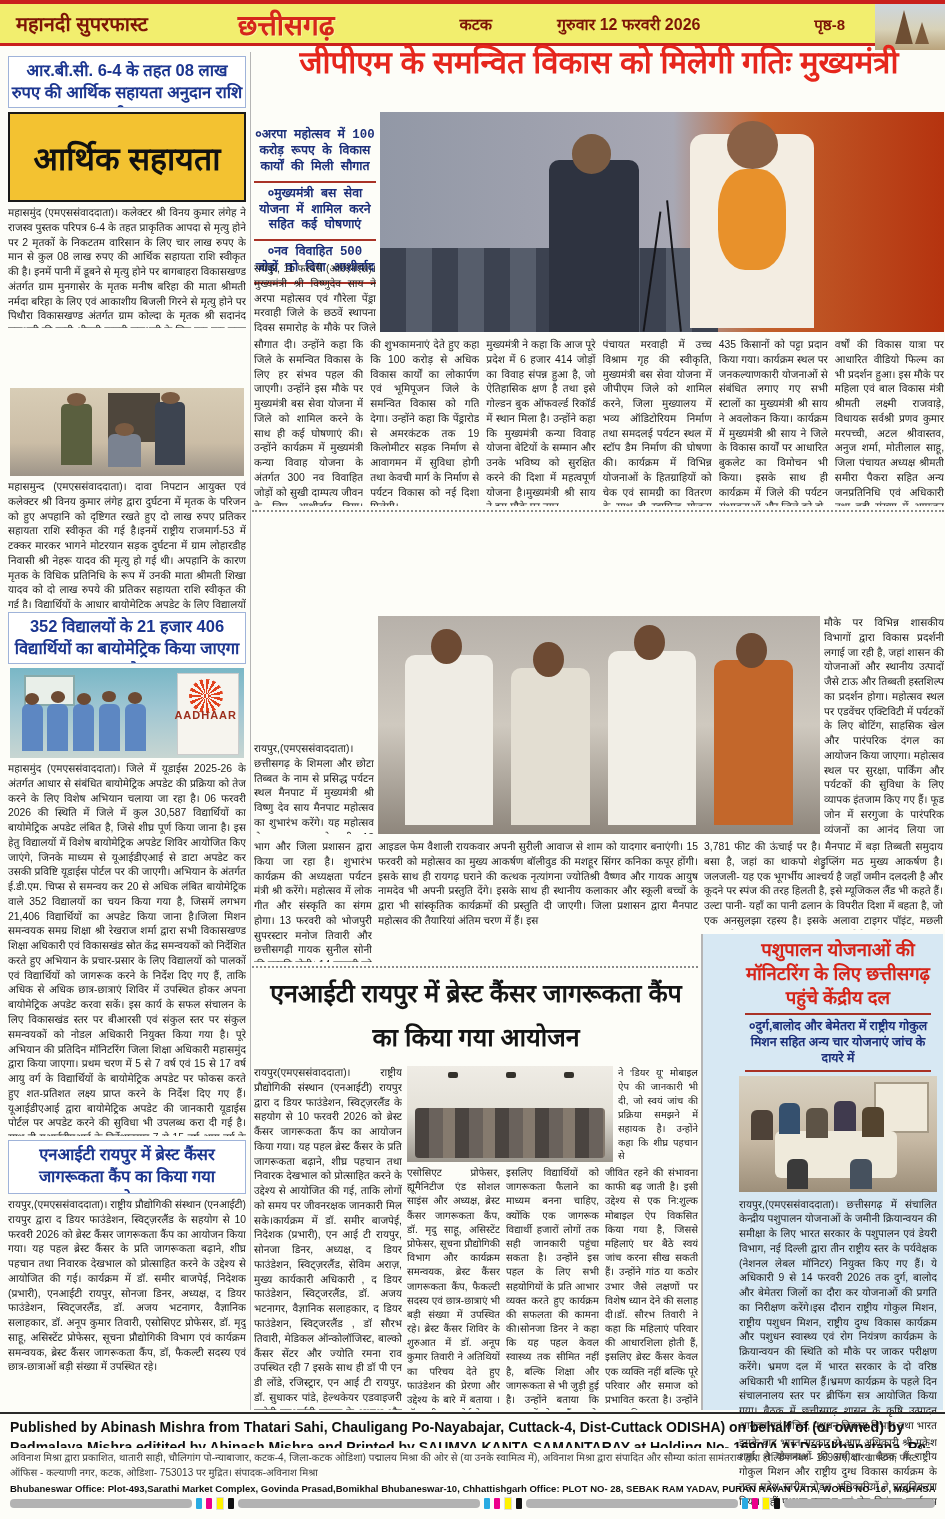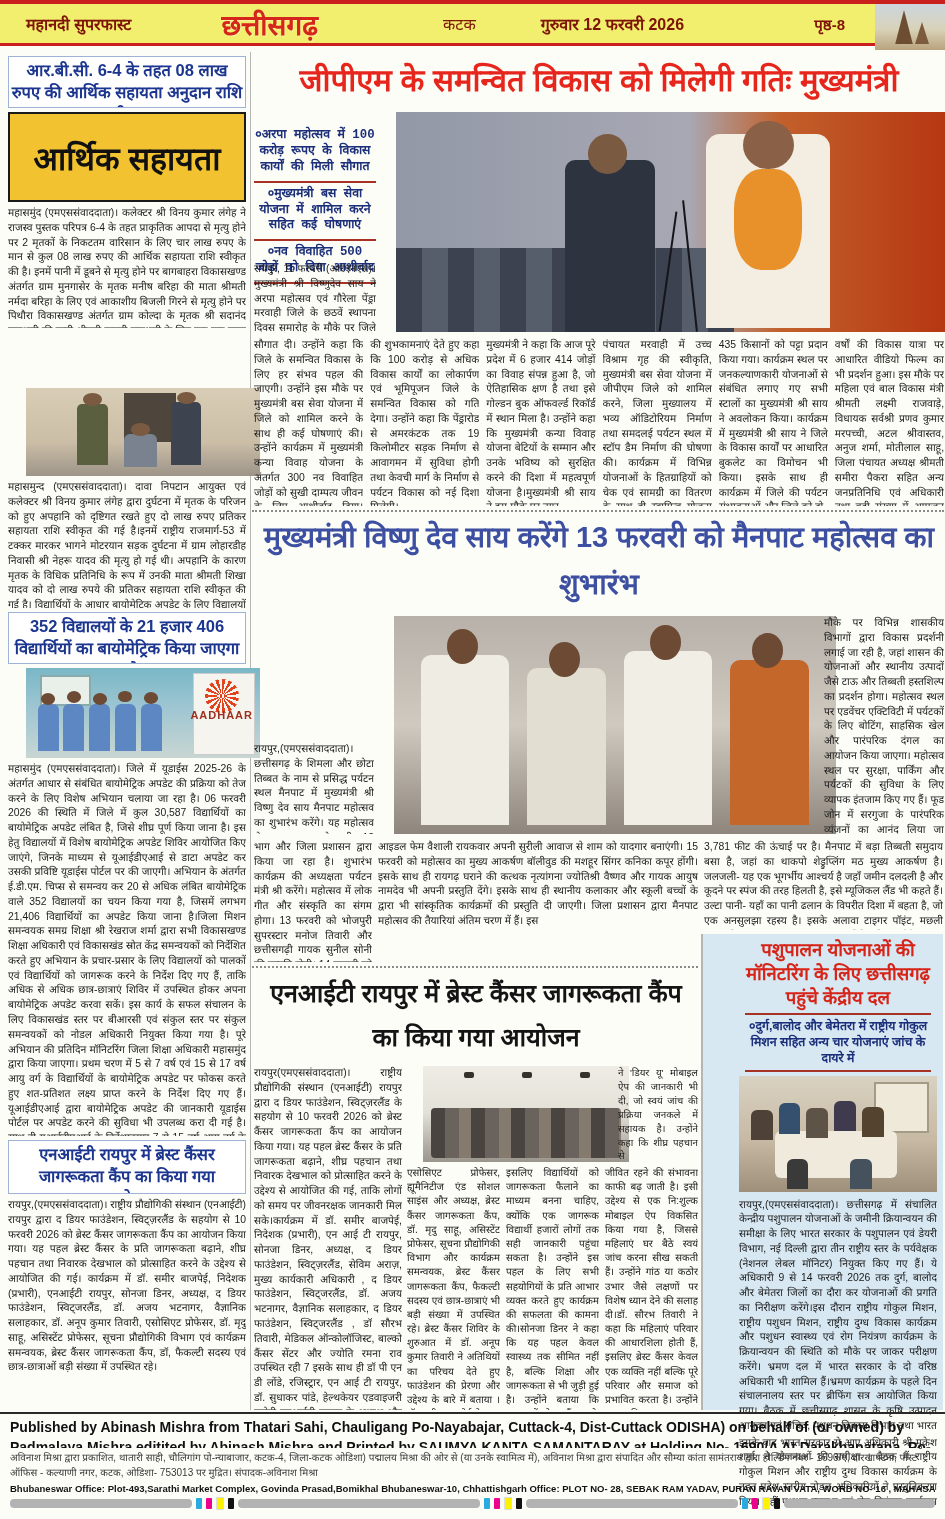--- a/index.html
+++ b/index.html
@@ -4,24 +4,24 @@
 <style>
   html,body{margin:0;padding:0;background:#e8e8e4;}
   .page{position:relative;width:945px;height:1519px;background:#fdfdf8;margin:0 auto;
         font-family:"Liberation Sans","DejaVu Sans",sans-serif;overflow:hidden;}
   .abs{position:absolute;box-sizing:border-box;}
 
   
   .masthead{left:0;top:0;width:945px;height:46px;background:#f2ee6e;
             border-top:4px solid #c9201d;border-bottom:3px solid #c9201d;
             display:flex;align-items:center;}
-  .mast-brand{margin-left:26px;font-size:16px;font-weight:bold;color:#7d1406;white-space:nowrap;}
+  .mast-brand{margin-left:16px;font-size:20px;font-weight:bold;color:#7d1406;white-space:nowrap;}
   .mast-title{margin-left:90px;font-size:28px;font-weight:800;color:#d5261b;white-space:nowrap;
               text-shadow:1px 1px 0 #f9f3a0;}
-  .mast-city{margin-left:125px;font-size:16px;font-weight:normal;color:#7d1406;}
+  .mast-city{margin-left:125px;font-size:16px;font-weight:bold;color:#7d1406;}
   .mast-date{margin-left:65px;font-size:16px;font-weight:bold;color:#7d1406;white-space:nowrap;}
   .mast-page{margin-left:auto;margin-right:100px;font-size:15px;font-weight:bold;color:#7d1406;}
   .mast-temple{position:absolute;right:0;top:0;width:70px;height:46px;
                background:linear-gradient(180deg,#cdd6de 0%,#d8d2b8 55%,#b9a37c 100%);overflow:hidden;}
   .temple-spire{position:absolute;bottom:6px;left:18px;width:22px;height:34px;background:#6e4e33;
                 clip-path:polygon(50% 0,90% 100%,10% 100%);}
   .temple-spire2{position:absolute;bottom:6px;left:40px;width:14px;height:22px;background:#7d5c3d;
                  clip-path:polygon(50% 0,100% 100%,0 100%);}
 
   
@@ -34,21 +34,21 @@
 
   .hl-main1{font-size:31px;font-weight:800;color:#e6261c;text-align:center;line-height:1.5;
             white-space:nowrap;overflow:hidden;}
   .hl-main2{font-size:29px;font-weight:800;color:#3d4fa1;text-align:center;line-height:1.62;overflow:hidden;}
   .hl-main3{font-size:25px;font-weight:800;color:#141414;text-align:center;line-height:1.75;overflow:hidden;}
 
   .divider-dotted{border-top:2px dotted #8a8a8a;height:0;}
   .vrule{border-left:1px solid #b5b5b5;width:0;}
 
   
-  .photo{overflow:hidden;background:#bbb;margin-left:16px;}
+  .photo{overflow:hidden;background:#bbb;}
   .ph-police{background:linear-gradient(180deg,#d8cdb6 0%,#cbbda6 62%,#9d9488 100%);}
   .ph-police .door{position:absolute;left:42%;top:6%;width:22%;height:55%;background:#4e463c;}
   .ph-police .man1{position:absolute;left:22%;top:18%;width:13%;height:70%;background:#5a5f3f;border-radius:5px 5px 0 0;}
   .ph-police .man2{position:absolute;left:62%;top:16%;width:13%;height:72%;background:#3d4450;border-radius:5px 5px 0 0;}
   .ph-police .man3{position:absolute;left:42%;top:52%;width:14%;height:38%;background:#7a8290;border-radius:6px 6px 0 0;}
   .ph-police .head{position:absolute;width:8%;height:14%;background:#7a5b42;border-radius:50%;}
 
   .ph-class{background:linear-gradient(180deg,#79b7c6 0%,#9fc6d2 45%,#c8d6d2 100%);}
   .ph-class .board{position:absolute;left:6%;top:8%;width:20%;height:30%;background:#e9efe9;border:2px solid #8aa;}
   .ph-class .kid{position:absolute;bottom:8%;width:9%;height:52%;background:#5d87c2;border-radius:6px 6px 0 0;}
@@ -150,21 +150,21 @@
     <span class="kidhead" style="left:50.5%;top:27%;"></span>
     <span class="panel"></span>
     <span class="aadhaar-sun"></span>
     <span class="aadhaar-word">AADHAAR</span>
   </div>
   <div class="abs body-txt" style="left:8px;top:762px;width:238px;height:374px;">महासमुंद (एमएससंवाददाता)।  जिले में यूडाईस 2025-26 के अंतर्गत आधार से संबंधित बायोमेट्रिक अपडेट की प्रक्रिया को तेज करने के लिए विशेष अभियान चलाया जा रहा है। 06 फरवरी 2026 की स्थिति में जिले में कुल 30,587 विद्यार्थियों का बायोमेट्रिक अपडेट लंबित है, जिसे शीघ्र पूर्ण किया जाना है। इस हेतु विद्यालयों में विशेष बायोमेट्रिक अपडेट शिविर आयोजित किए जाएंगे, जिनके माध्यम से यूआईडीएआई से डाटा अपडेट कर उसकी प्रविष्टि यूडाईस पोर्टल पर की जाएगी। अभियान के अंतर्गत ई.डी.एम. चिप्स से समन्वय कर 20 से अधिक लंबित बायोमेट्रिक वाले 352 विद्यालयों का चयन किया गया है, जिसमें लगभग 21,406 विद्यार्थियों का अपडेट किया जाना है।जिला मिशन समन्वयक समग्र शिक्षा श्री रेखराज शर्मा द्वारा सभी विकासखण्ड शिक्षा अधिकारी एवं विकासखंड स्रोत केंद्र समन्वयकों को निर्देशित करते हुए अभियान के प्रचार-प्रसार के लिए विद्यालयों को पालकों एवं विद्यार्थियों को जागरूक करने के निर्देश दिए गए हैं, ताकि अधिक से अधिक छात्र-छात्राएं शिविर में उपस्थित होकर अपना बायोमेट्रिक अपडेट करवा सकें। इस कार्य के सफल संचालन के लिए विकासखंड स्तर पर बीआरसी एवं संकुल स्तर पर संकुल समन्वयकों को नोडल अधिकारी नियुक्त किया गया है। पूरे अभियान की प्रतिदिन मॉनिटरिंग जिला शिक्षा अधिकारी महासमुंद द्वारा किया जाएगा। प्रथम चरण में 5 से 7 वर्ष एवं 15 से 17 वर्ष आयु वर्ग के विद्यार्थियों के बायोमेट्रिक अपडेट पर फोकस करते हुए शत-प्रतिशत लक्ष्य प्राप्त करने के निर्देश दिए गए हैं। यूआईडीएआई द्वारा बायोमेट्रिक अपडेट की जानकारी यूडाईस पोर्टल पर अपडेट करने की सुविधा भी उपलब्ध करा दी गई है। साथ ही यूआईडीएआई के निर्देशानुसार 7 से 15 वर्ष आयु वर्ग के बच्चों का अनिवार्य बायोमेट्रिक अपडेट एक वर्ष के लिए नि:शुल्क किया गया है, जबकि 5 से 7 वर्ष एवं 17 वर्ष के बच्चों के लिए यह सुविधा पहले से ही नि:शुल्क है। आधार ऑपरेटरों को प्रतिदिन शिविर की जानकारी निर्धारित प्रारूप में संधारित करने तथा शिविर स्थल पर आवश्यक दस्तावेज सूची, शुल्क सूची एवं अन्य निर्देश प्रदर्शित करने कहा गया है।</div>
 
   <div class="abs hl-left" style="left:8px;top:1140px;width:238px;height:54px;">एनआईटी रायपुर में ब्रेस्ट कैंसर जागरूकता कैंप का किया गया आयोजन</div>
   <div class="abs body-txt" style="left:8px;top:1198px;width:238px;height:212px;">रायपुर,(एमएससंवाददाता)।  राष्ट्रीय प्रौद्योगिकी संस्थान (एनआईटी) रायपुर द्वारा द डियर फाउंडेशन, स्विट्ज़रलैंड के सहयोग से 10 फरवरी 2026 को ब्रेस्ट कैंसर जागरूकता कैंप का आयोजन किया गया। यह पहल ब्रेस्ट कैंसर के प्रति जागरूकता बढ़ाने, शीघ्र पहचान तथा निवारक देखभाल को प्रोत्साहित करने के उद्देश्य से आयोजित की गई। कार्यक्रम में डॉ. समीर बाजपेई, निदेशक (प्रभारी), एनआईटी रायपुर, सोनजा डिनर, अध्यक्ष, द डियर फाउंडेशन, स्विट्जरलैंड, डॉ. अजय भटनागर, वैज्ञानिक सलाहकार, डॉ. अनूप कुमार तिवारी, एसोसिएट प्रोफेसर, डॉ. मृदु साहू, असिस्टेंट प्रोफेसर, सूचना प्रौद्योगिकी विभाग एवं कार्यक्रम समन्वयक, ब्रेस्ट कैंसर जागरूकता कैंप, डॉ, फैकल्टी सदस्य एवं छात्र-छात्राओं बड़ी संख्या में उपस्थित रहे।</div>
 
-  <div class="abs hl-main1" style="left:254px;top:58px;width:690px;height:50px;">जीपीएम के समन्वित विकास को मिलेगी गतिः मुख्यमंत्री</div>
+  <div class="abs hl-main1" style="left:254px;top:40px;width:690px;height:50px;">जीपीएम के समन्वित विकास को मिलेगी गतिः मुख्यमंत्री</div>
 
   <div class="abs" style="left:254px;top:124px;width:122px;height:146px;font-family:Liberation Mono, monospace;">
     <div class="bullet-item">०अरपा महोत्सव में 100 करोड़ रूपए के विकास कार्यों की मिली सौगात</div>
     <div class="bullet-item">०मुख्यमंत्री बस सेवा योजना में शामिल करने सहित कई घोषणाएं</div>
     <div class="bullet-item">०नव विवाहित 500 जोड़ों को दिया आशीर्वाद</div>
   </div>
   <div class="abs body-txt" style="left:254px;top:262px;width:122px;height:72px;">रायपुर, 11 फरवरी (आरएनएस)।  मुख्यमंत्री श्री विष्णुदेव साय ने अरपा महोत्सव एवं गौरेला पेंड्रा मरवाही जिले के छठवें स्थापना दिवस समारोह के मौके पर जिले को लगभग 100 करोड़ के विकास कार्यों की</div>
 
   <div class="abs photo ph-cm" style="left:380px;top:112px;width:564px;height:220px;">
     <span class="crowd"></span>
@@ -181,21 +181,20 @@
     <div class="body-txt" style="flex:1;">सौगात दी। उन्होंने कहा कि जिले के समन्वित विकास के लिए हर संभव पहल की जाएगी। उन्होंने इस मौके पर मुख्यमंत्री बस सेवा योजना में जिले को शामिल करने के साथ ही कई घोषणाएं की। उन्होंने कार्यक्रम में मुख्यमंत्री कन्या विवाह योजना के अंतर्गत 300 नव विवाहित जोड़ों को सुखी दाम्पत्य जीवन के लिए आशीर्वाद दिया। मुख्यमंत्री श्री विष्णुदेव साय ने अरपा महोत्सव</div>
     <div class="body-txt" style="flex:1;">की शुभकामनाएं देते हुए कहा कि 100 करोड़ से अधिक विकास कार्यों का लोकार्पण एवं भूमिपूजन जिले के समन्वित विकास को गति देगा। उन्होंने कहा कि पेंड्रारोड से अमरकंटक तक 19 किलोमीटर सड़क निर्माण से आवागमन में सुविधा होगी तथा केवची मार्ग के निर्माण से पर्यटन विकास को नई दिशा मिलेगी।</div>
     <div class="body-txt" style="flex:1;">मुख्यमंत्री ने कहा कि आज पूरे प्रदेश में 6 हजार 414 जोड़ों का विवाह संपन्न हुआ है, जो ऐतिहासिक क्षण है तथा इसे गोल्डन बुक ऑफवर्ल्ड रिकॉर्ड में स्थान मिला है। उन्होंने कहा कि मुख्यमंत्री कन्या विवाह योजना बेटियों के सम्मान और उनके भविष्य को सुरक्षित करने की दिशा में महत्वपूर्ण योजना है।मुख्यमंत्री श्री साय ने इस मौके पर नगर</div>
     <div class="body-txt" style="flex:1;">पंचायत मरवाही में उच्च विश्राम गृह की स्वीकृति, मुख्यमंत्री बस सेवा योजना में जीपीएम जिले को शामिल करने, जिला मुख्यालय में भव्य ऑडिटोरियम निर्माण तथा समदलई पर्यटन स्थल में स्टॉप डैम निर्माण की घोषणा की। कार्यक्रम में विभिन्न योजनाओं के हितग्राहियों को चेक एवं सामग्री का वितरण के साथ ही स्वामित्व योजना अंतर्गत</div>
     <div class="body-txt" style="flex:1;">435 किसानों को पट्टा प्रदान किया गया। कार्यक्रम स्थल पर जनकल्याणकारी योजनाओं से संबंधित लगाए गए सभी स्टालों का मुख्यमंत्री श्री साय ने अवलोकन किया। कार्यक्रम में मुख्यमंत्री श्री साय ने जिले के विकास कार्यों पर आधारित बुकलेट का विमोचन भी किया। इसके साथ ही कार्यक्रम में जिले की पर्यटन संभावनाओं और जिले को दो</div>
     <div class="body-txt" style="flex:1;">वर्षों की विकास यात्रा पर आधारित वीडियो फिल्म का भी प्रदर्शन हुआ। इस मौके पर महिला एवं बाल विकास मंत्री श्रीमती लक्ष्मी राजवाड़े, विधायक सर्वश्री प्रणव कुमार मरपच्ची, अटल श्रीवास्तव, अनुज शर्मा, मोतीलाल साहू, जिला पंचायत अध्यक्ष श्रीमती समीरा पैकरा सहित अन्य जनप्रतिनिधि एवं अधिकारी तथा बड़ी संख्या में आमजन मौजूद थे।</div>
   </div>
 
   <div class="abs divider-dotted" style="left:252px;top:510px;width:692px;"></div>
 
-  <div class="abs hl-main2" style="left:254px;top:514px;width:690px;height:98px;">मुख्यमंत्री विष्णु देव साय करेंगे 13 फरवरी को मैनपाट महोत्सव का शुभारंभ</div>
 
   <div class="abs body-txt" style="left:254px;top:742px;width:120px;height:92px;">रायपुर,(एमएससंवाददाता)। छत्तीसगढ़ के शिमला और छोटा तिब्बत के नाम से प्रसिद्ध पर्यटन स्थल मैनपाट में मुख्यमंत्री श्री विष्णु देव साय मैनपाट महोत्सव का शुभारंभ करेंगे। यह महोत्सव रोपाखार जलाशय के समीप 13 से 15 फरवरी तक आयोजित किया जाएगा। इस महोत्सव का आयोजन राज्य शासन के पर्यटन एवं संस्कृति विभाग और जिला प्रशासन द्वारा</div>
 
   <div class="abs photo ph-mainpat" style="left:378px;top:616px;width:442px;height:218px;">
     <span class="w1"></span>
     <span class="w2"></span>
     <span class="w3"></span>
     <span class="saffron"></span>
     <span class="h" style="left:12%;top:6%;"></span>
     <span class="h" style="left:35%;top:12%;"></span>
@@ -215,21 +214,21 @@
   <div class="abs hl-main3" style="left:254px;top:972px;width:444px;height:90px;">एनआईटी रायपुर में ब्रेस्ट कैंसर जागरूकता कैंप का किया गया आयोजन</div>
 
   <div class="abs body-txt" style="left:254px;top:1066px;width:148px;height:344px;">रायपुर(एमएससंवाददाता)।  राष्ट्रीय प्रौद्योगिकी संस्थान (एनआईटी) रायपुर द्वारा द डियर फाउंडेशन, स्विट्ज़रलैंड के सहयोग से 10 फरवरी 2026 को ब्रेस्ट कैंसर जागरूकता कैंप का आयोजन किया गया। यह पहल ब्रेस्ट कैंसर के प्रति जागरूकता बढ़ाने, शीघ्र पहचान तथा निवारक देखभाल को प्रोत्साहित करने के उद्देश्य से आयोजित की गई, ताकि लोगों को समय पर जीवनरक्षक जानकारी मिल सके।कार्यक्रम में डॉ. समीर बाजपेई, निदेशक (प्रभारी), एन आई टी रायपुर, सोनजा डिनर, अध्यक्ष, द डियर फाउंडेशन, स्विट्ज़रलैंड, सेविम अराज़, मुख्य कार्यकारी अधिकारी , द डियर फाउंडेशन, स्विट्जरलैंड, डॉ. अजय भटनागर, वैज्ञानिक सलाहकार, द डियर फाउंडेशन, स्विट्जरलैंड , डॉ सौरभ तिवारी, मेडिकल ऑन्कोलॉजिस्ट, बाल्को कैंसर सेंटर और ज्योति रमना राव उपस्थित रही 7 इसके साथ ही डॉ पी एन डी लोंडे, रजिस्ट्रार, एन आई टी रायपुर, डॉ. सुधाकर पांडे, हेल्थकेयर एडवाइजरी कमेटी एनआईटी रायपुर के अध्यक्ष और विभागाध्यक्ष, सूचना प्रौद्योगिकी विभाग, डॉ. अनूप कुमार तिवारी,</div>
 
   <div class="abs photo ph-nit" style="left:407px;top:1066px;width:206px;height:96px;">
     <span class="light" style="left:20%;"></span>
     <span class="light" style="left:48%;"></span>
     <span class="light" style="left:76%;"></span>
     <span class="group"></span>
   </div>
-  <div class="abs body-txt" style="left:618px;top:1066px;width:80px;height:96px;font-size:9.8px;">ने 'डियर यू' मोबाइल ऐप की जानकारी भी दी, जो स्वयं जांच की प्रक्रिया जनकले में सहायक है। उन्होंने कहा कि शीघ्र पहचान से</div>
+  <div class="abs body-txt" style="left:618px;top:1066px;width:80px;height:96px;font-size:9.8px;">ने 'डियर यू' मोबाइल ऐप की जानकारी भी दी, जो स्वयं जांच की प्रक्रिया समझने में सहायक है। उन्होंने कहा कि शीघ्र पहचान से</div>
 
   <div class="abs" style="left:407px;top:1166px;width:291px;height:244px;display:flex;gap:6px;">
     <div class="body-txt" style="flex:1;font-size:10px;">एसोसिएट प्रोफेसर, ह्यूमैनिटीज एंड सोशल साइंस और अध्यक्ष, ब्रेस्ट कैंसर जागरूकता कैंप, डॉ. मृदु साहू, असिस्टेंट प्रोफेसर, सूचना प्रौद्योगिकी विभाग और कार्यक्रम समन्वयक, ब्रेस्ट कैंसर जागरूकता कैंप, फैकल्टी सदस्य एवं छात्र-छात्राएं भी बड़ी संख्या में उपस्थित रहे। ब्रेस्ट कैंसर शिविर के शुरुआत में डॉ. अनूप कुमार तिवारी ने अतिथियों का परिचय देते हुए फाउंडेशन की प्रेरणा और उद्देश्य के बारे में बताया । डॉ. समीर बाजपेई ने कहा कि ऐसे जागरूकता शिविर निवारक स्वास्थ्य को बढ़ावा देने में महत्वपूर्ण भूमिका निभाते हैं। उन्होंने कहा कि भारत में कई विषयों पर लोग खुलकर बात नहीं कर पाते,</div>
     <div class="body-txt" style="flex:1;font-size:10px;">इसलिए विद्यार्थियों को जागरूकता फैलाने का माध्यम बनना चाहिए, क्योंकि एक जागरूक विद्यार्थी हजारों लोगों तक सही जानकारी पहुंचा सकता है। उन्होंने इस पहल के लिए सभी सहयोगियों के प्रति आभार व्यक्त करते हुए कार्यक्रम की सफलता की कामना की।सोनजा डिनर ने कहा कि यह पहल केवल स्वास्थ्य तक सीमित नहीं है, बल्कि शिक्षा और जागरूकता से भी जुड़ी हुई है। उन्होंने बताया कि भारत में ब्रेस्ट कैंसर के कारण अनेक महिलाओं की मृत्यु होती है, जबकि समय पर पहचान से इसे रोका जा सकता है। उन्होंने सभी महिलाओं को महीने में एक बार स्वयं जांच करने और किसी भी असामान्यता पर तुरंत चिकित्सक से संपर्क करने की सलाह दी । इस दौरान विशेषज्ञों</div>
     <div class="body-txt" style="flex:1;font-size:10px;">जीवित रहने की संभावना काफी बढ़ जाती है। इसी उद्देश्य से एक नि:शुल्क मोबाइल ऐप विकसित किया गया है, जिससे महिलाएं घर बैठे स्वयं जांच करना सीख सकती हैं। उन्होंने गांठ या कठोर उभार जैसे लक्षणों पर विशेष ध्यान देने की सलाह दी।डॉ. सौरभ तिवारी ने कहा कि महिलाएं परिवार की आधारशिला होती हैं, इसलिए ब्रेस्ट कैंसर केवल एक व्यक्ति नहीं बल्कि पूरे परिवार और समाज को प्रभावित करता है। उन्होंने बताया कि समस्या उपचार की कमी नहीं, बल्कि जागरूकता की कमी है। उन्होंने स्वयं ब्रेस्ट परीक्षण के महत्व पर जोर देते हुए कहा कि सामान्य ऊतक मुलायम होता है, जबकि टेनिस बॉल या अखरोट जैसी कठोर गांठ होने पर तुरंत डॉक्टर से संपर्क करना चाहिए।</div>
   </div>
 
   <div class="abs a4-box" style="left:702px;top:934px;width:241px;height:476px;padding-left:36px;">
     <div class="a4-hl">पशुपालन योजनाओं की मॉनिटरिंग के लिए छत्तीसगढ़ पहुंचे  केंद्रीय दल</div>
     <div class="a4-sep"></div>

